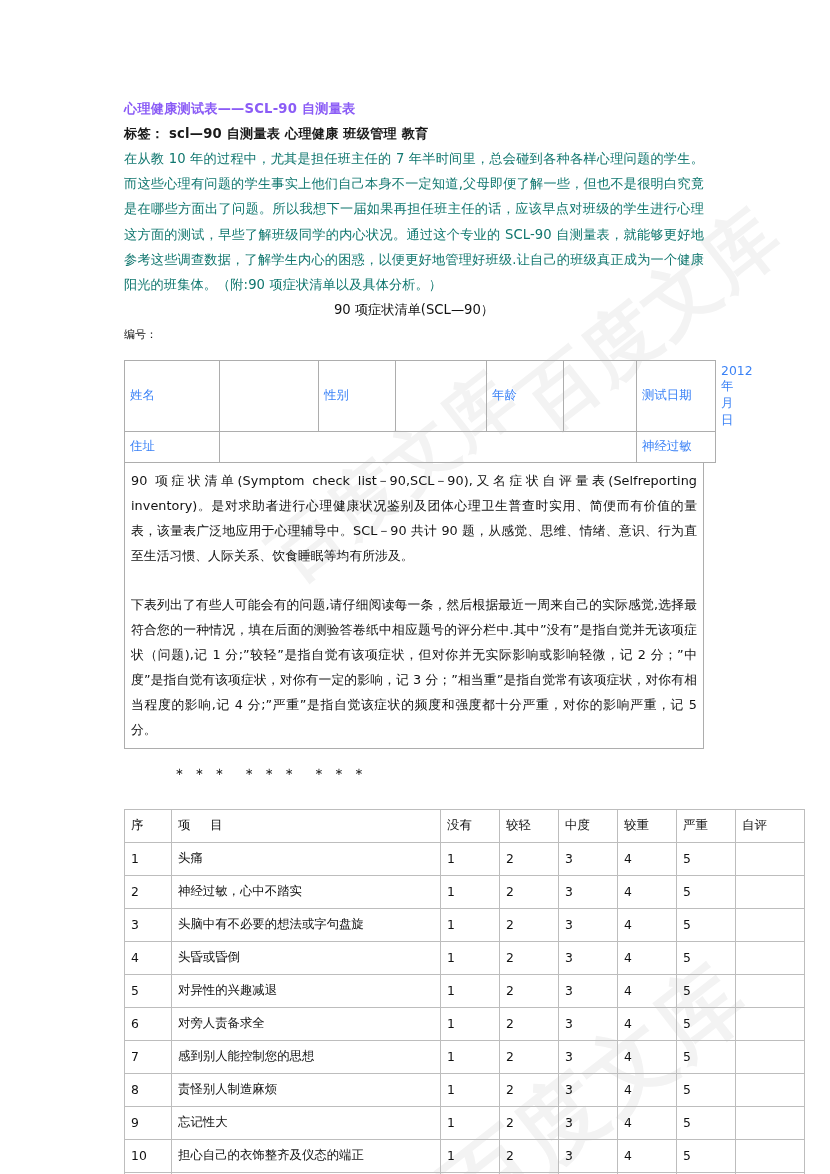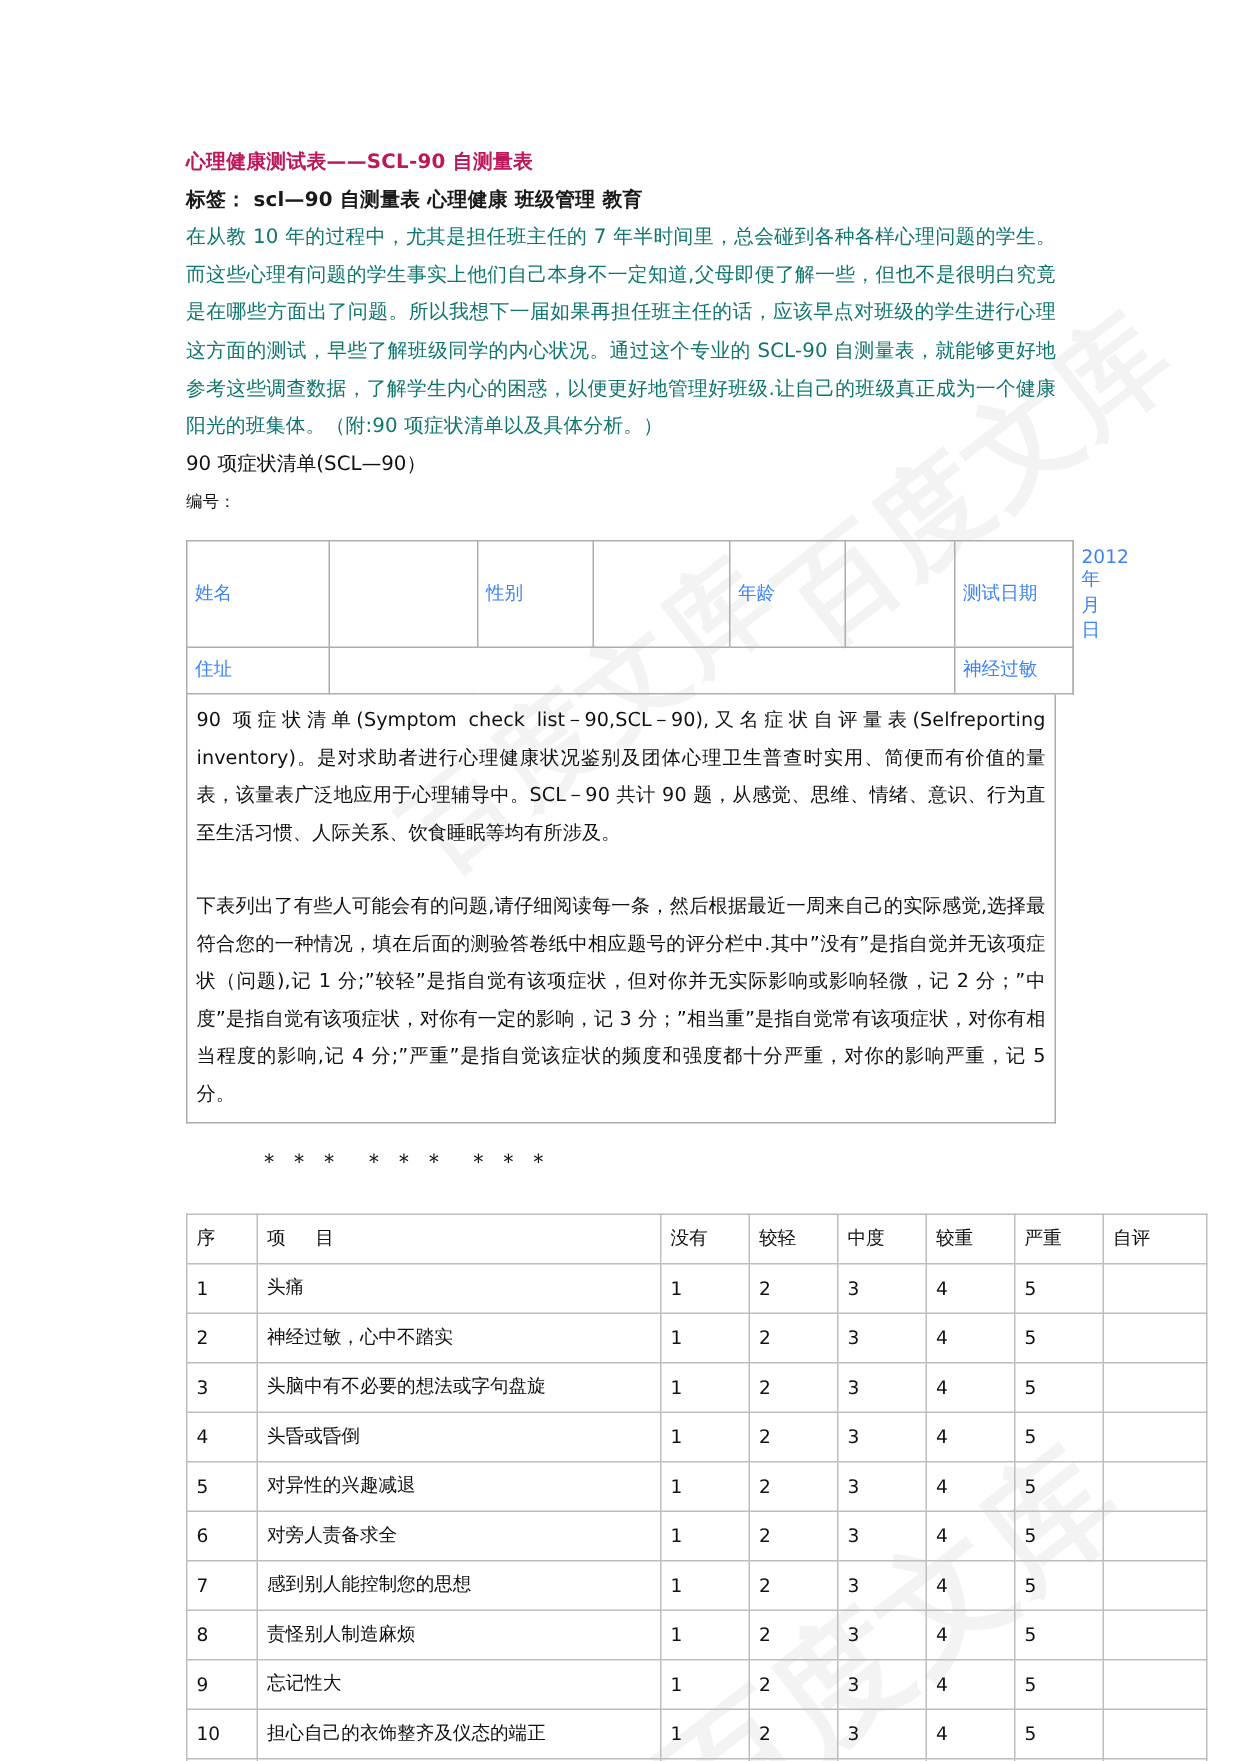--- a/index.html
+++ b/index.html
@@ -57,21 +57,21 @@
     width: 580px;
     z-index: 2;
   }
 
   .cjk {
     font-family: "DejaVu Sans", "Liberation Sans", sans-serif;
   }
 
   .line-title {
     font-size: 13.2px;
-    color: #be185d;
+    color: #8b5cf6;
     line-height: 25px;
     font-weight: 600;
     letter-spacing: 0.2px;
   }
   .line-tags {
     font-size: 13.2px;
     color: #1a1a1a;
     line-height: 25px;
     font-weight: 600;
     letter-spacing: 0.2px;
@@ -80,20 +80,21 @@
     font-size: 13.2px;
     color: #0f766e;
     line-height: 25.2px;
     text-align: justify;
     letter-spacing: 0.1px;
   }
   .line-sub {
     font-size: 13.2px;
     color: #111;
     line-height: 25.2px;
+    text-align: center;
   }
   .line-num {
     font-size: 11px;
     color: #111;
     line-height: 25.2px;
   }
 
   
   .info-table {
     border-collapse: collapse;

